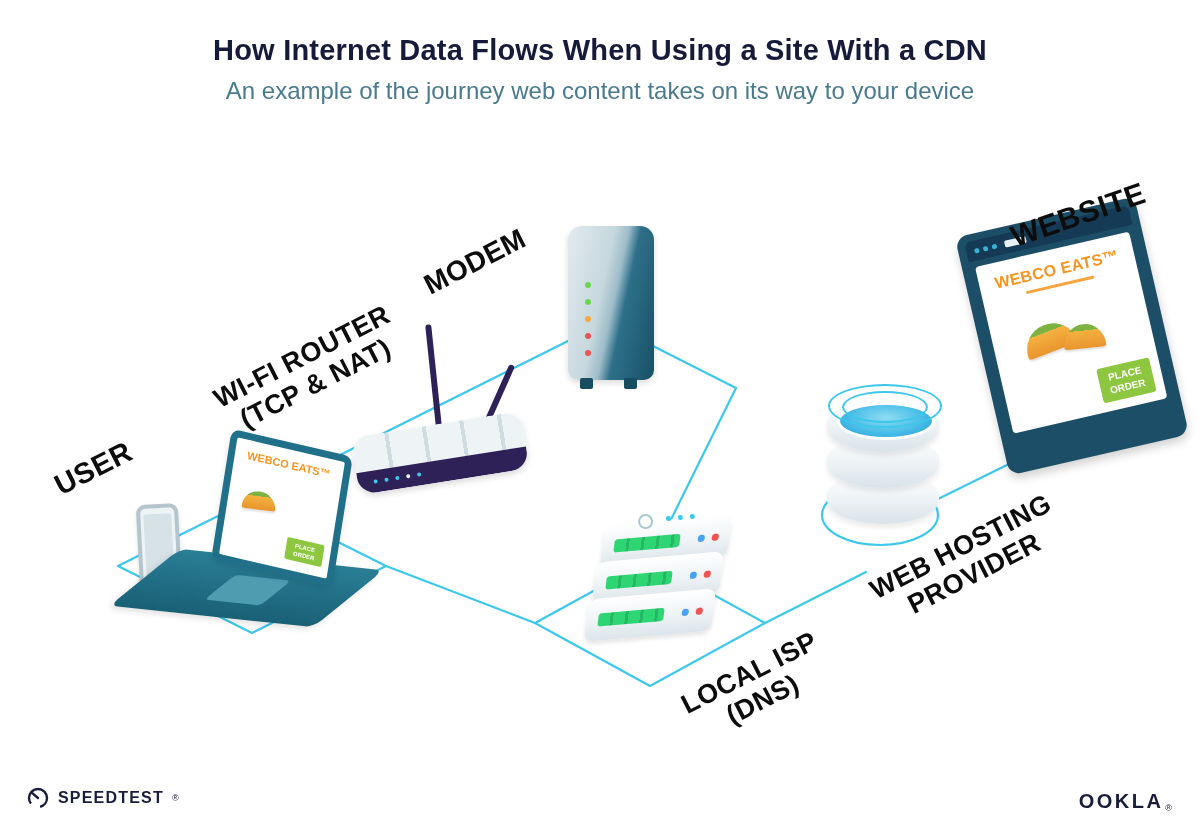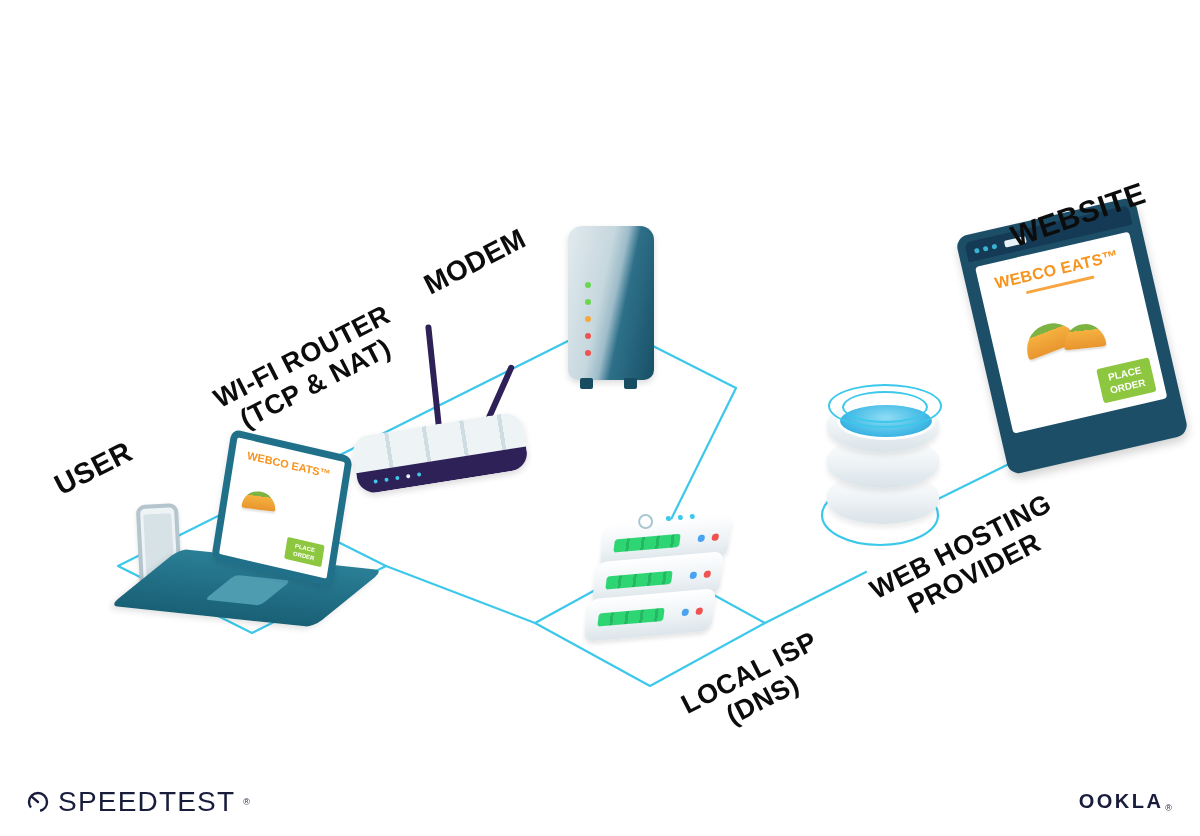--- a/index.html
+++ b/index.html
@@ -114,30 +114,34 @@
   .site-taco-1{left:30px;top:72px;width:52px;height:28px;transform:rotate(-8deg);}
   .site-taco-2{left:70px;top:80px;width:42px;height:24px;transform:rotate(7deg);}
   .taco-shape{width:100%;height:100%;box-shadow:0 2px 2px rgba(0,0,0,.12);
       background:linear-gradient(180deg,#7cb342 0%,#7cb342 26%,#f5b13f 26%,#e8952e 100%);
       border-radius:50% 50% 10% 10% / 95% 95% 8% 8%;}
   .site-order{position:absolute;right:9px;bottom:9px;width:48px;background:var(--button-green,#8dc63f);
               color:#fff;font-size:10px;font-weight:700;padding:5px 3px;border-radius:3px;line-height:1.25;}
 
   
   .footer-left{position:absolute;left:26px;top:786px;display:flex;align-items:center;gap:8px;z-index:3;}
-  .speedtest-word{font-size:28px;font-weight:400;color:var(--footer-navy,#191d3c);letter-spacing:1.2px;}
+  .speedtest-word{font-size:16px;font-weight:700;color:var(--footer-navy,#191d3c);letter-spacing:1.2px;}
   .tm{font-size:9px;vertical-align:super;color:var(--footer-navy,#191d3c);font-weight:400;}
   .footer-right{position:absolute;right:28px;top:790px;z-index:3;display:flex;align-items:flex-end;gap:2px;}
   .ookla-word{font-size:20px;font-weight:700;color:var(--footer-navy,#191d3c);letter-spacing:2.5px;}
 </style>
 </head>
 <body style="--line-cyan: #3cc8ea; --title-navy: #171b3a; --subtitle-teal: #4a7a8c; --brand-orange: #f7941d; --button-green: #8dc63f; --server-green: #2ed573; --frame-navy: #1d4e68; --router-purple: #2d2157; --laptop-teal: #20708a; --modem-teal: #175066; --water-blue: #49bde8; --footer-navy: #191d3c; --led-green: #69d84f; --led-amber: #f5a93c; --led-red: #ef5350; --led-blue: #4aa3f0;">
 
 <div class="canvas">
 
+  <div class="header">
+    <h1 class="title">How Internet Data Flows When Using a Site With a CDN</h1>
+    <p class="subtitle">An example of the journey web content takes on its way to your device</p>
+  </div>
 
   <svg class="connections" width="1200" height="836" viewBox="0 0 1200 836">
     <path class="net-line" d="M118 566 L252 499 L386 566 L252 633 Z"></path>
     <path class="net-line" d="M252 499 L610 320"></path>
     <path class="net-line" d="M386 566 L535 623"></path>
     <path class="net-line" d="M645 342 L736 388 L650 562"></path>
     <path class="net-line" d="M535 623 L650 560 L765 623 L650 686 Z"></path>
     <path class="net-line" d="M765 623 L866 572"></path>
     <ellipse class="net-line" cx="880" cy="515" rx="58" ry="30"></ellipse>
     <path class="net-line" d="M936 500 L1082 428"></path>

